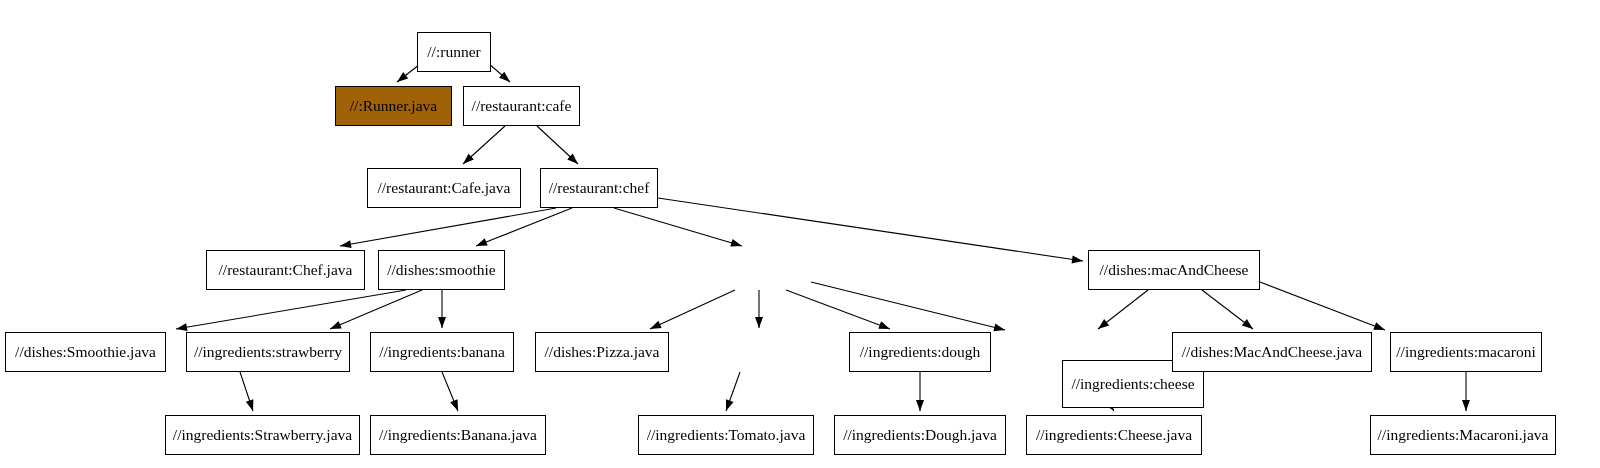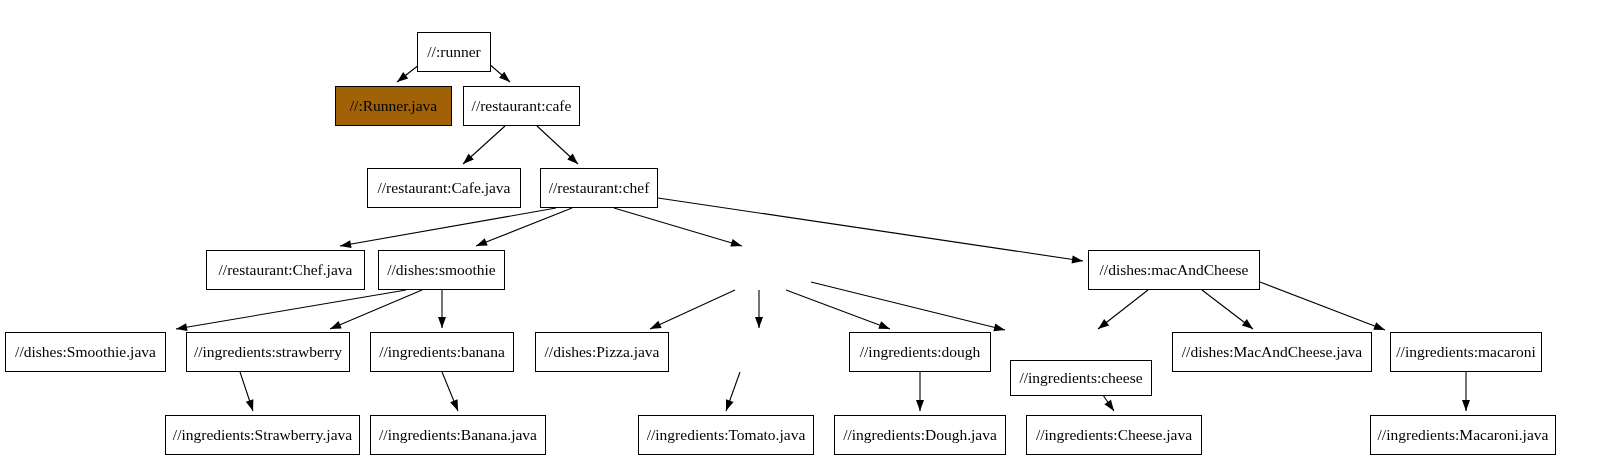--- a/index.html
+++ b/index.html
@@ -178,21 +178,21 @@
     </div>
     <div class="node" style="left: 370px; top: 332px; width: 144px; height: 40px; border-color: rgb(0, 0, 0); background: rgb(255, 255, 255);">
       <span class="node-label">//ingredients:banana</span>
     </div>
     <div class="node" style="left: 535px; top: 332px; width: 134px; height: 40px; border-color: rgb(0, 0, 0); background: rgb(255, 255, 255);">
       <span class="node-label">//dishes:Pizza.java</span>
     </div>
     <div class="node" style="left: 849px; top: 332px; width: 142px; height: 40px; border-color: rgb(0, 0, 0); background: rgb(255, 255, 255);">
       <span class="node-label">//ingredients:dough</span>
     </div>
-    <div class="node" style="left: 1010px; top: 332px; width: 142px; height: 36px; border-color: rgb(0, 0, 0); background: rgb(255, 255, 255); margin-top: 28px;">
+    <div class="node" style="left: 1062px; top: 332px; width: 142px; height: 48px; border-color: rgb(0, 0, 0); background: rgb(255, 255, 255); margin-top: 28px;">
       <span class="node-label">//ingredients:cheese</span>
     </div>
     <div class="node" style="left: 1172px; top: 332px; width: 200px; height: 40px; border-color: rgb(0, 0, 0); background: rgb(255, 255, 255);">
       <span class="node-label">//dishes:MacAndCheese.java</span>
     </div>
     <div class="node" style="left: 1390px; top: 332px; width: 152px; height: 40px; border-color: rgb(0, 0, 0); background: rgb(255, 255, 255);">
       <span class="node-label">//ingredients:macaroni</span>
     </div>
     <div class="node" style="left: 165px; top: 415px; width: 195px; height: 40px; border-color: rgb(0, 0, 0); background: rgb(255, 255, 255);">
       <span class="node-label">//ingredients:Strawberry.java</span>

